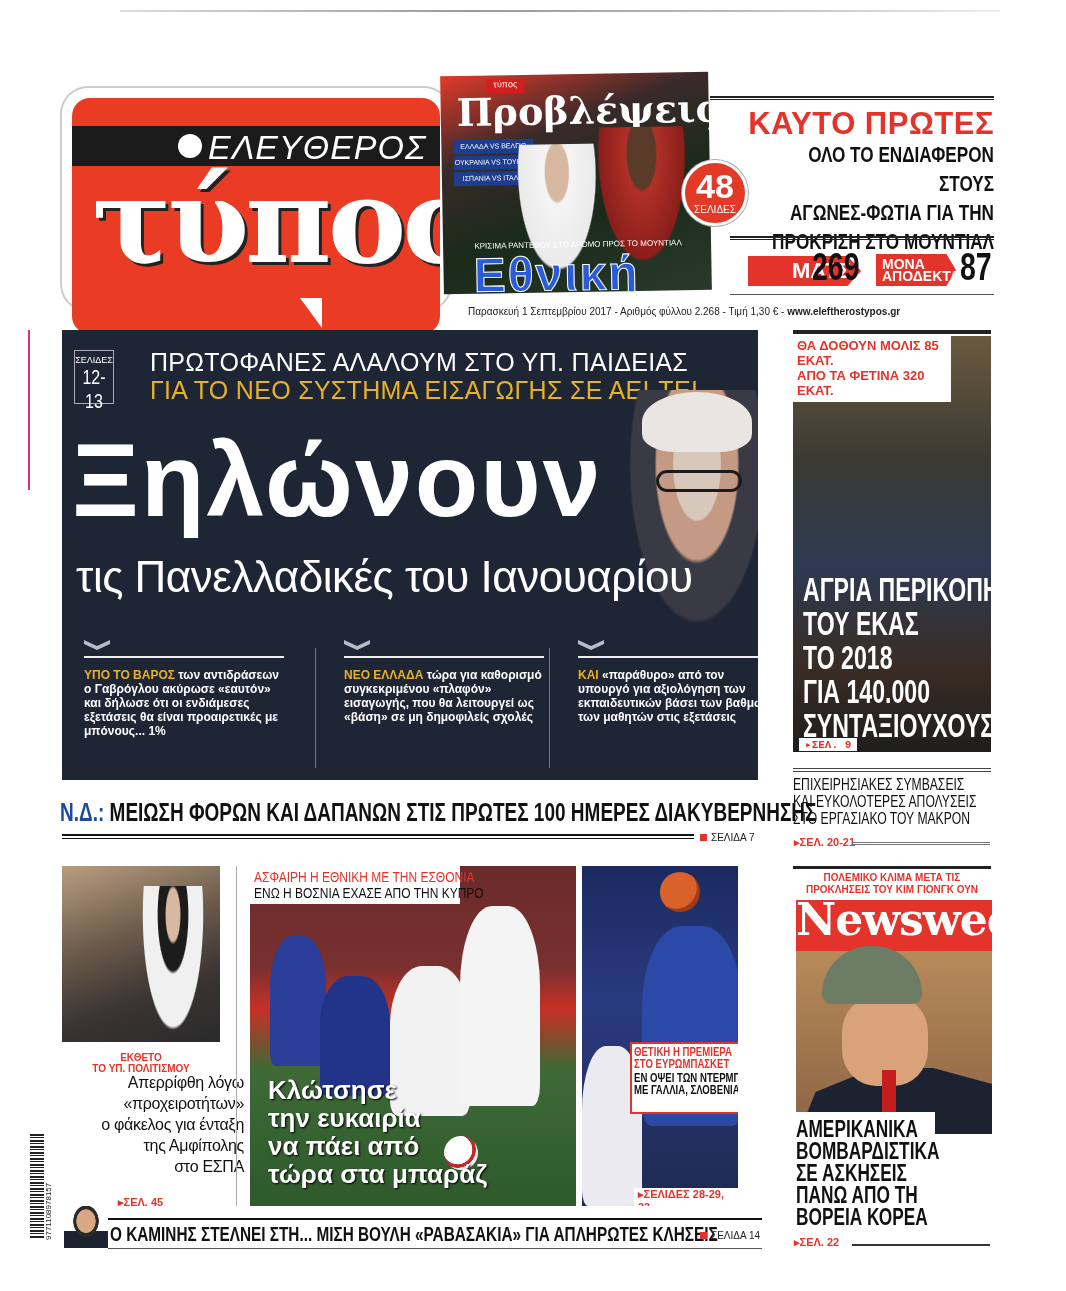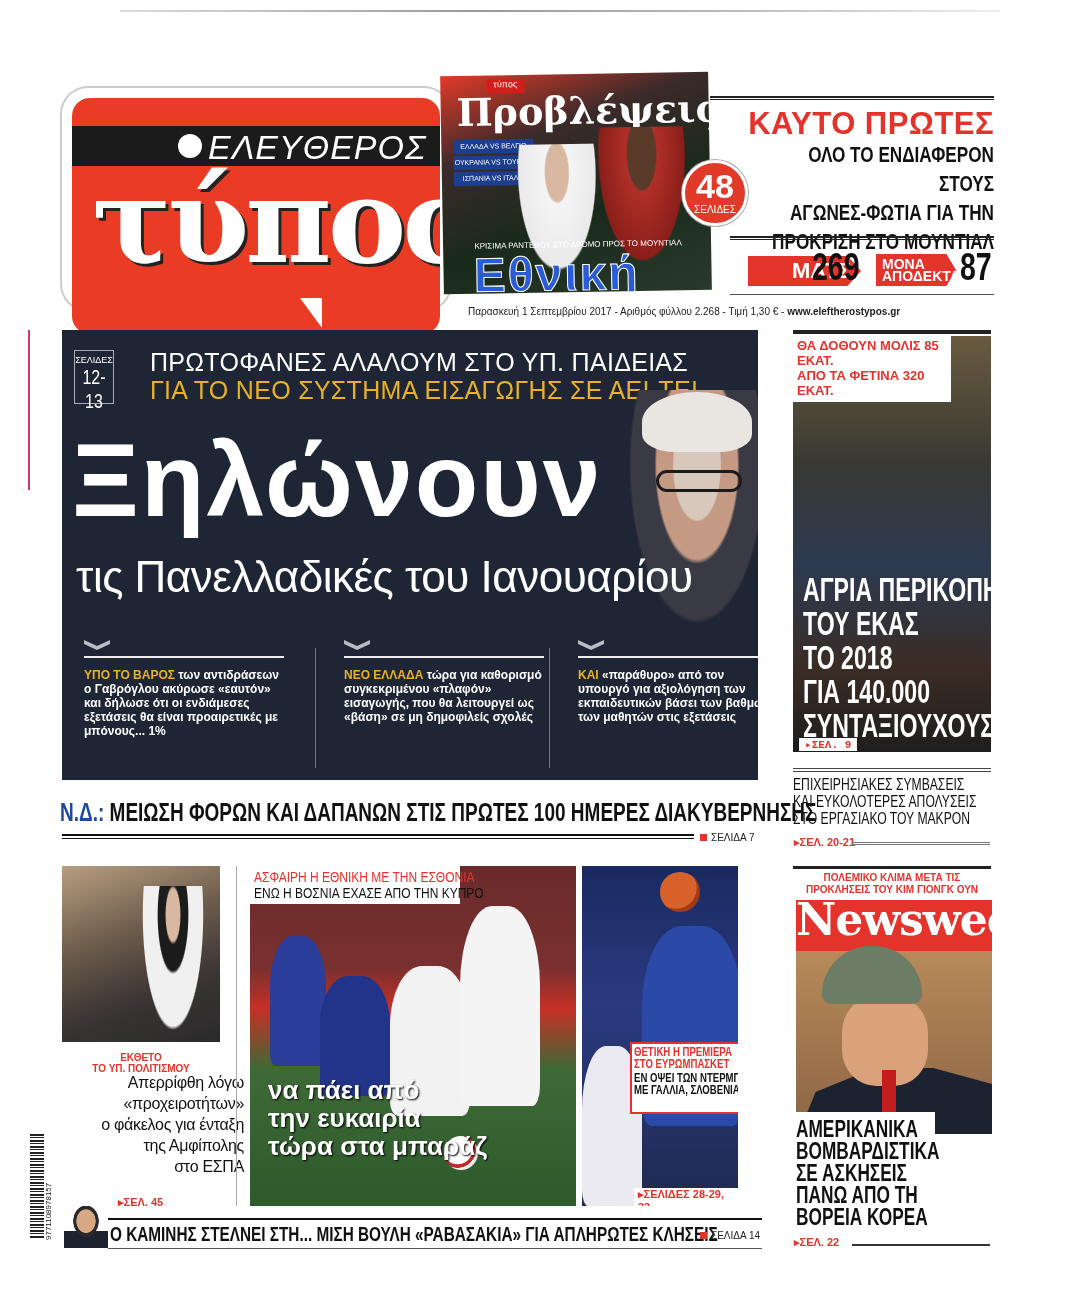--- a/index.html
+++ b/index.html
@@ -302,22 +302,23 @@
 <div class="abs foot">
   <div class="player" style="left:20px;top:70px;width:56px;height:130px;background:#2a3e9a;"></div>
   <div class="player" style="left:70px;top:110px;width:70px;height:120px;background:#22348a;"></div>
   <div class="player" style="left:140px;top:100px;width:80px;height:150px;background:#f2f2f2;"></div>
   <div class="player" style="left:210px;top:40px;width:80px;height:200px;background:#f4f4f4;"></div>
   <div class="abs foot-capbox"></div>
   <div class="abs foot-cap1">ΑΣΦΑΙΡΗ Η ΕΘΝΙΚΗ ΜΕ ΤΗΝ ΕΣΘΟΝΙΑ</div>
   <div class="abs foot-cap2">ΕΝΩ Η ΒΟΣΝΙΑ ΕΧΑΣΕ ΑΠΟ ΤΗΝ ΚΥΠΡΟ</div>
   <div class="abs ball"></div>
   <div class="abs foot-head">
+    <div>Κλώτσησε</div>
+    <div>την ευκαιρία</div>
     <div>να πάει από</div>
-    <div>την ευκαιρία</div>
     <div>τώρα στα μπαράζ</div>
   </div>
 </div>
 
 <div class="abs basket">
   <div class="abs bball"></div>
   <div class="player" style="left:60px;top:60px;width:100px;height:200px;background:#2b4aa8;"></div>
   <div class="player" style="left:0;top:180px;width:60px;height:160px;background:#eaeaf0;"></div>
   <div class="abs basket-capbox"></div>
   <div class="abs basket-cap1">

